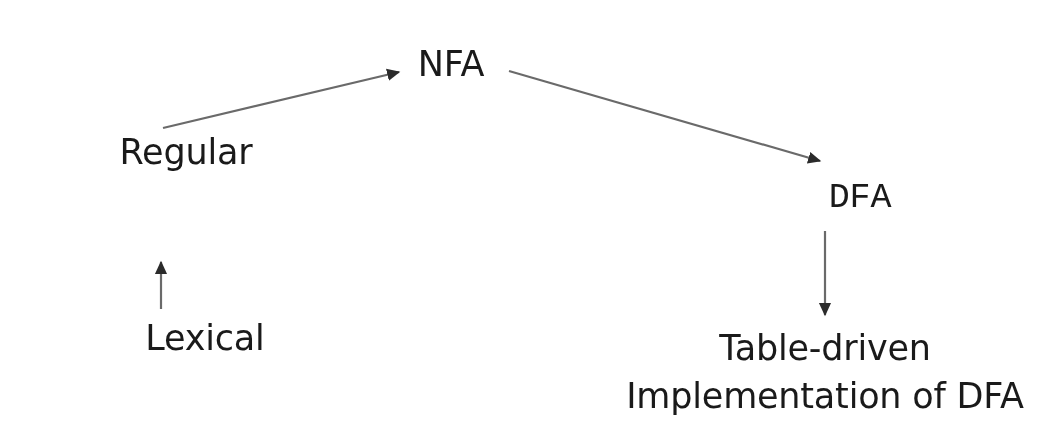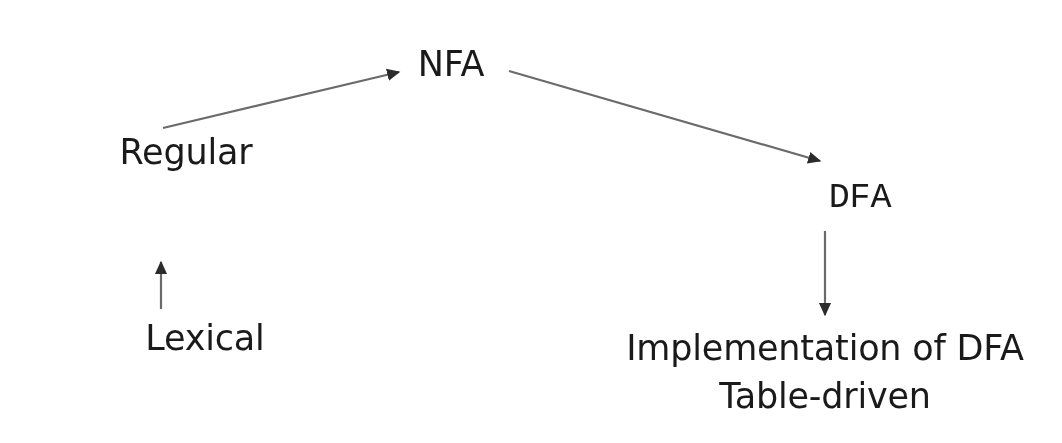--- a/index.html
+++ b/index.html
@@ -96,17 +96,17 @@
 
   <div class="node" id="node-dfa">
     <span class="line">DFA</span>
   </div>
 
   <div class="node" id="node-lexspec">
     <span class="line">Lexical</span>
   </div>
 
   <div class="node" id="node-tabledriven">
+    <span class="line">Table-driven</span>
     <span class="line">Implementation of DFA</span>
-    <span class="line">Table-driven</span>
   </div>
 
 </div>
 
 </body></html>

